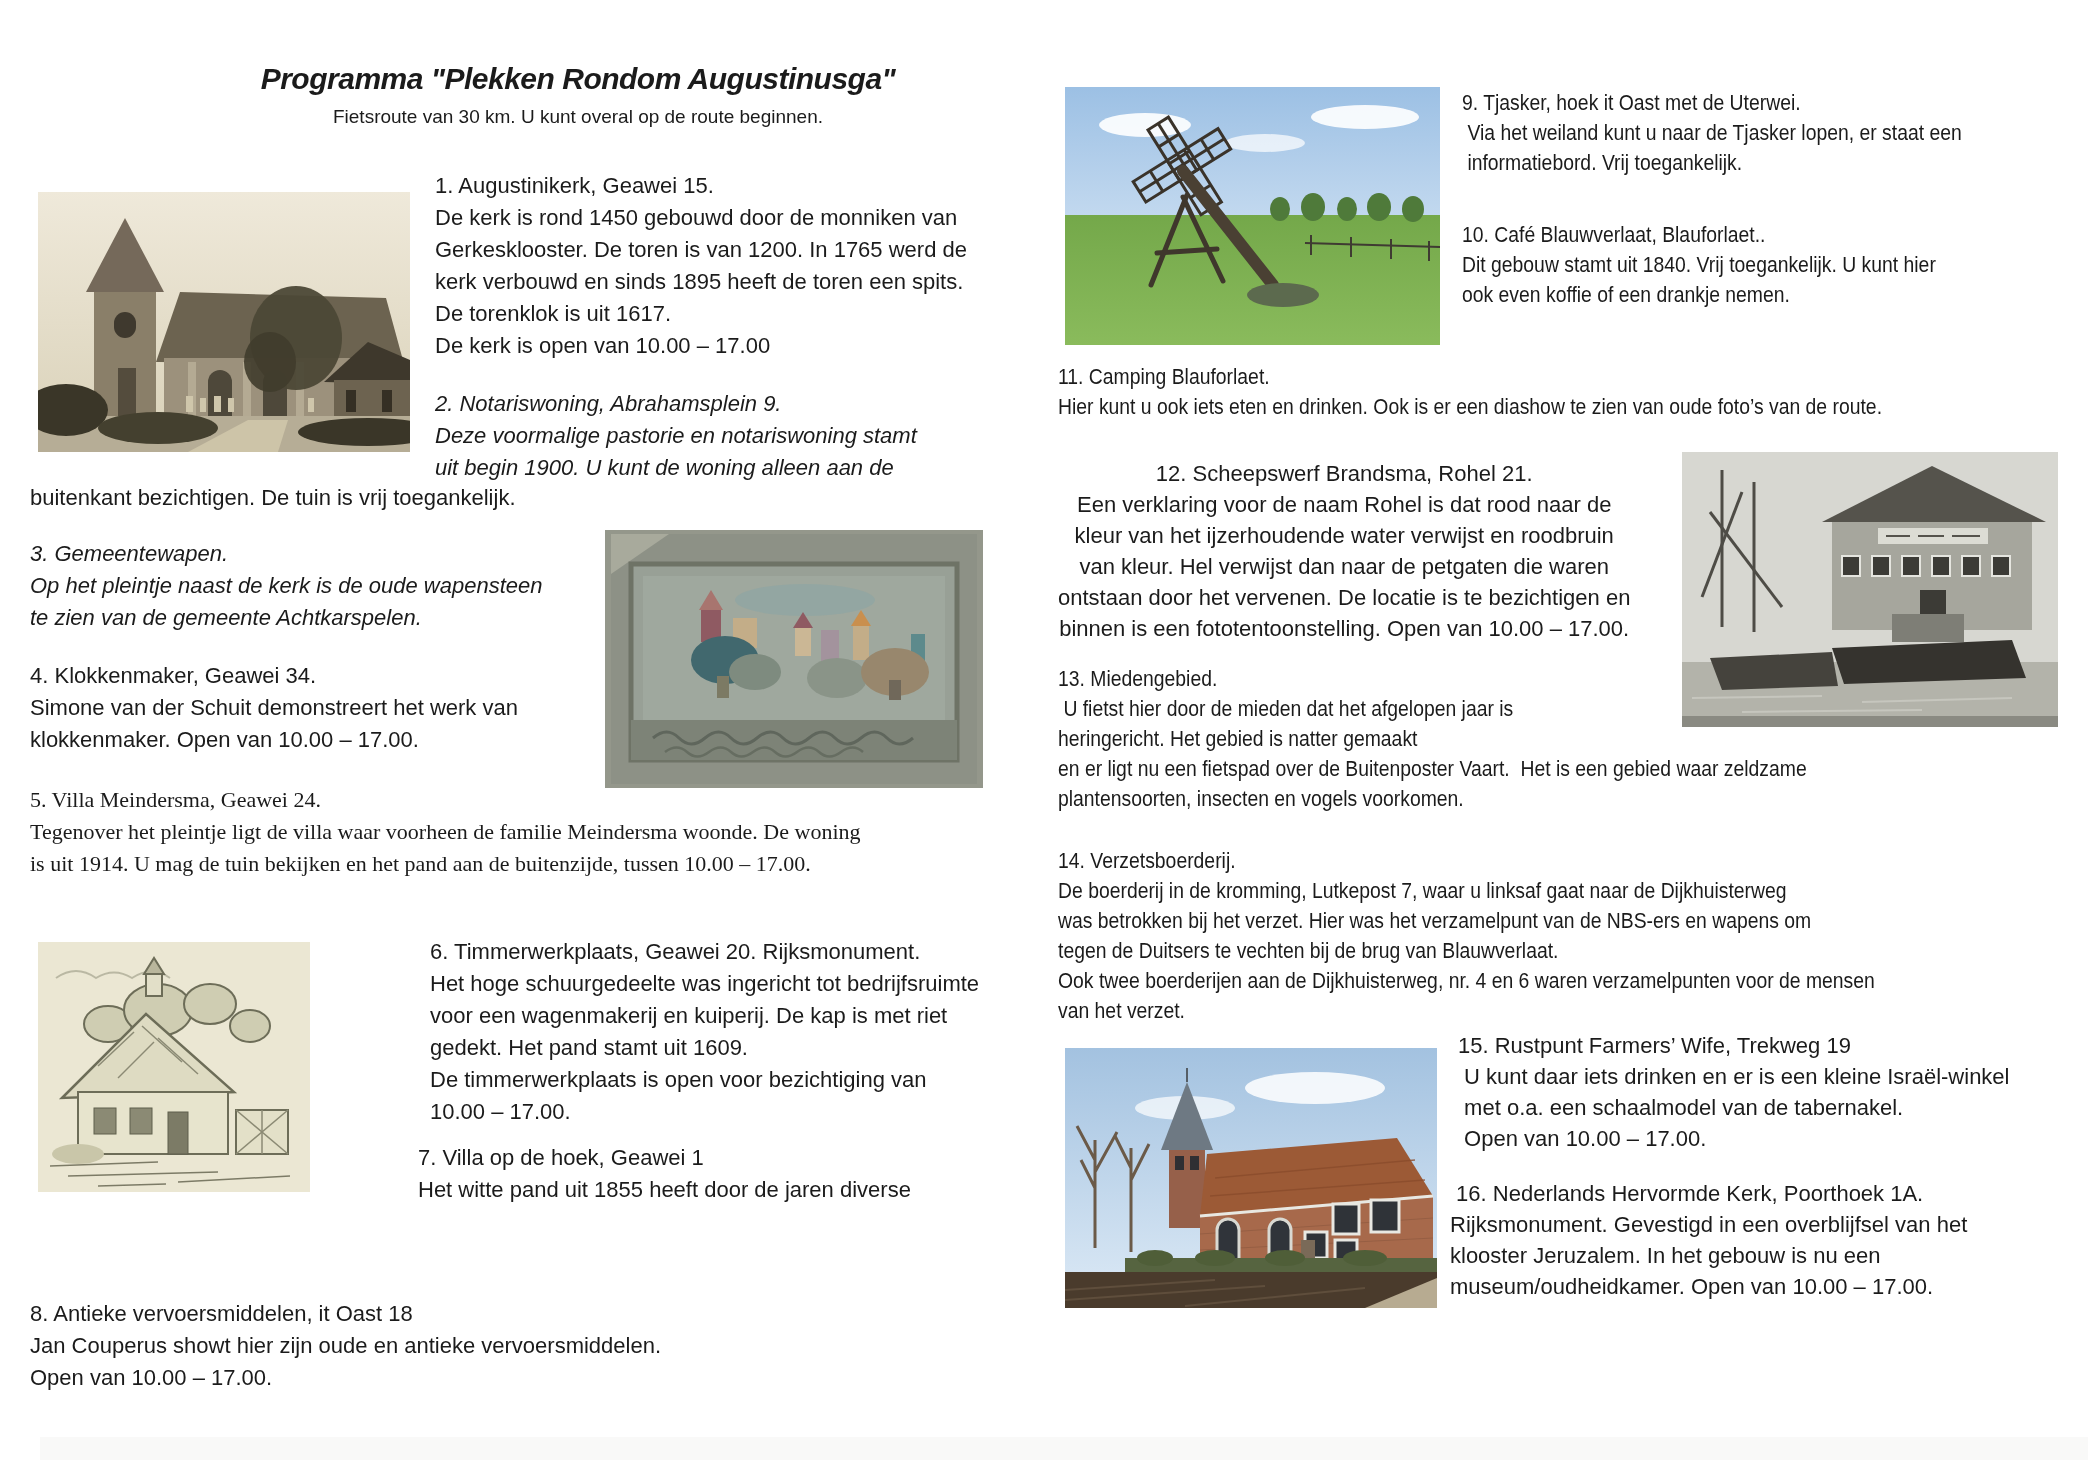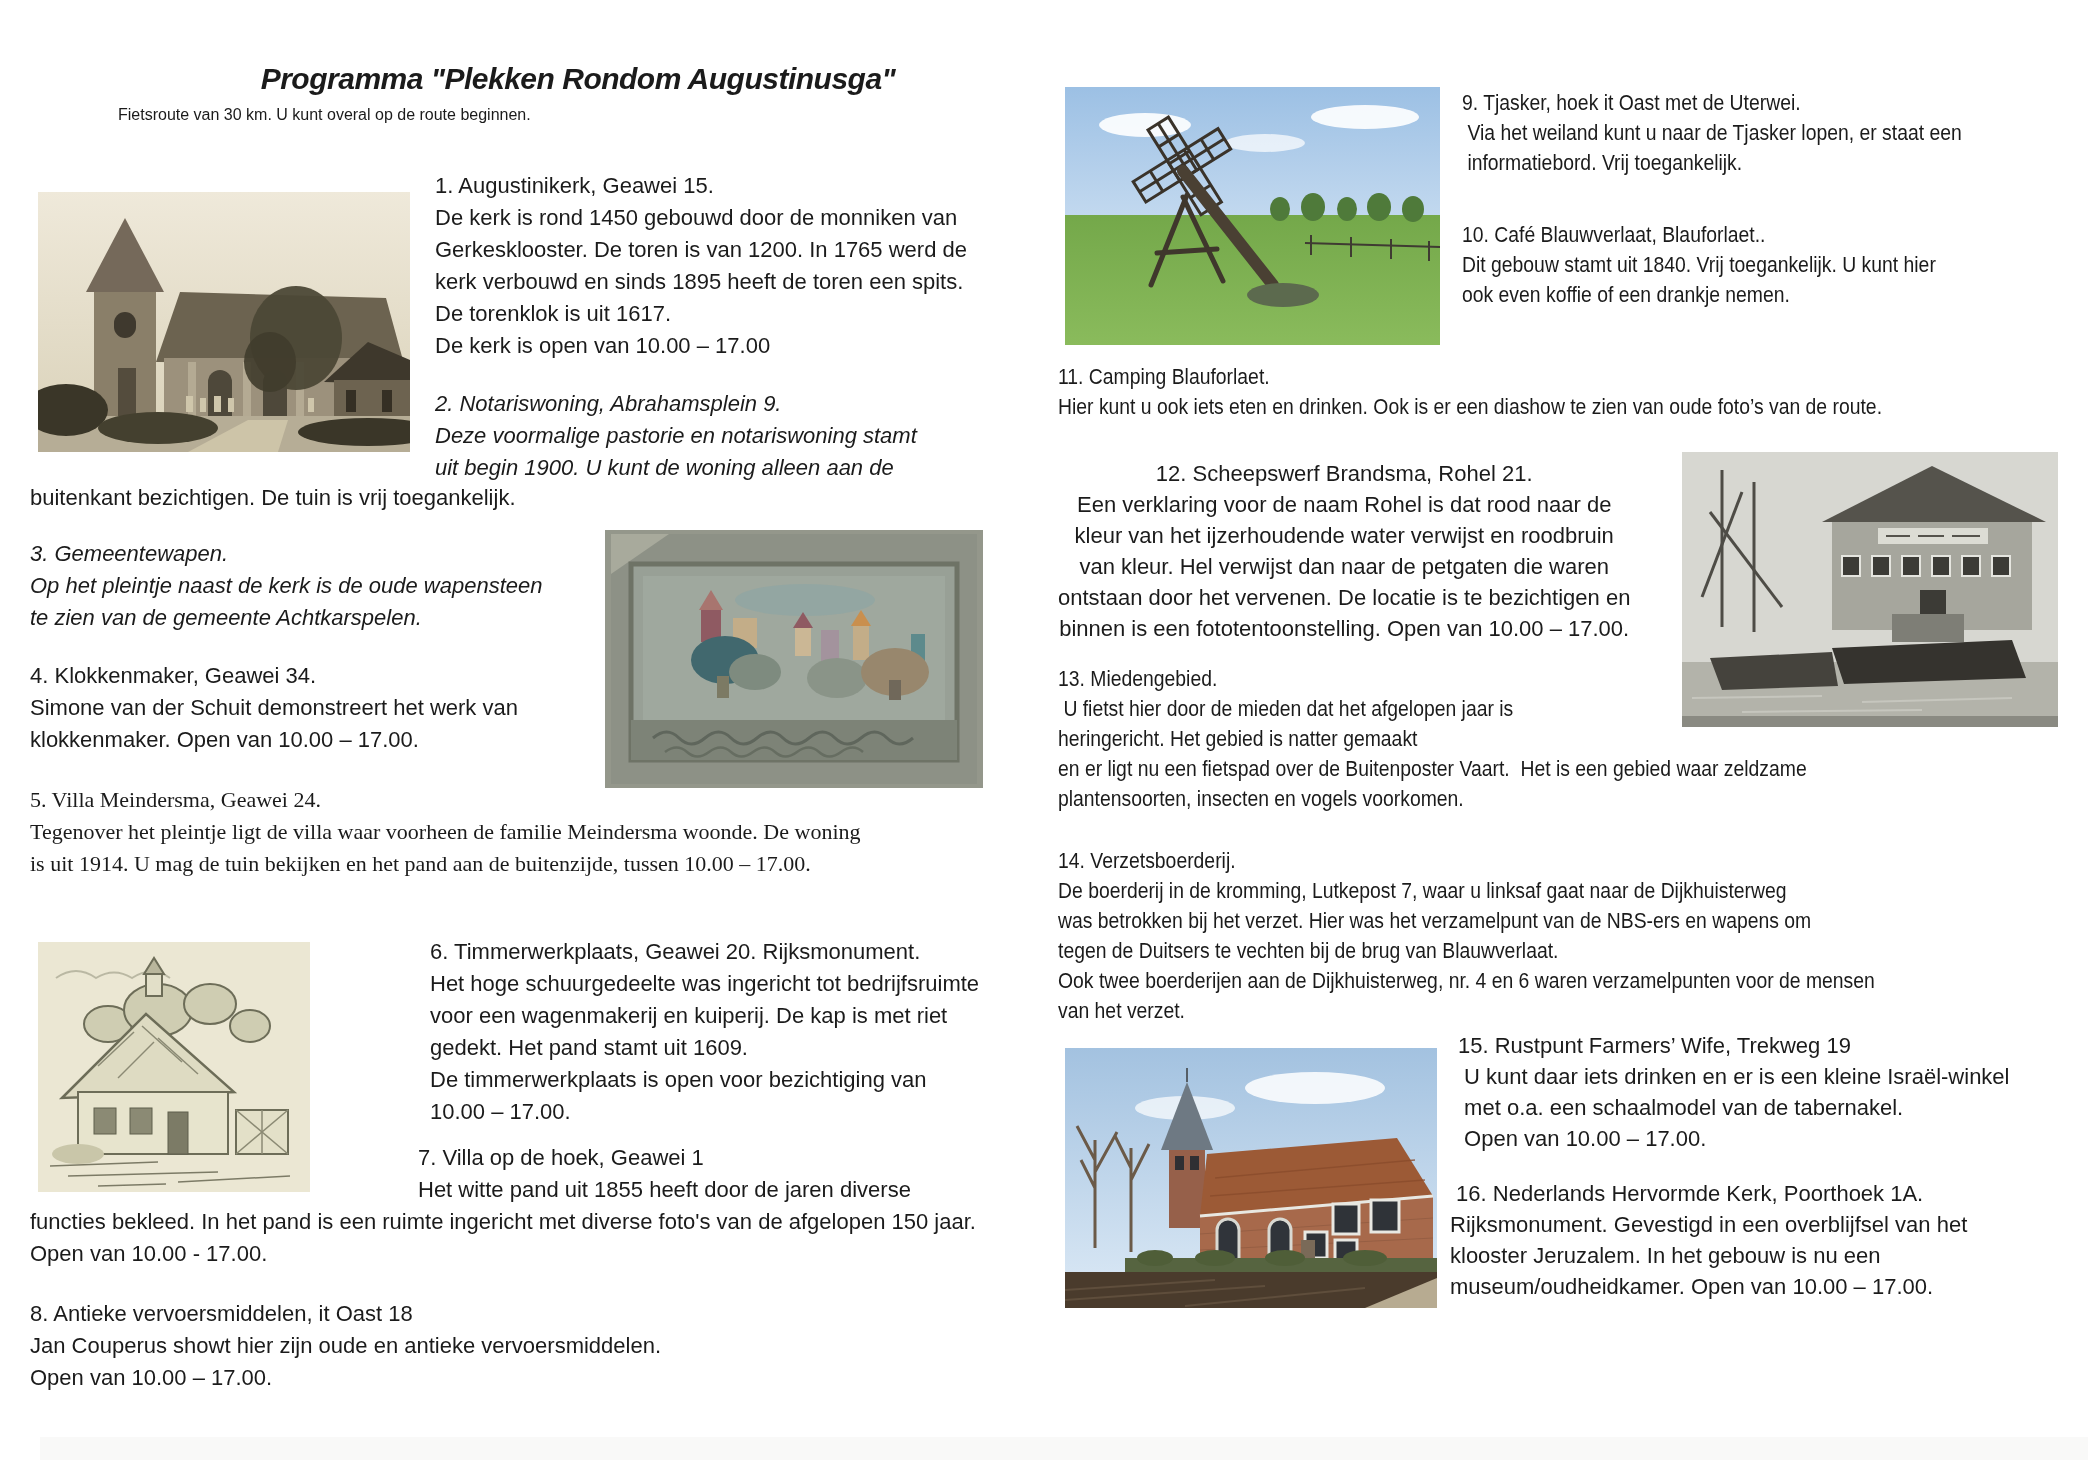--- a/index.html
+++ b/index.html
@@ -1,20 +1,20 @@
 <!DOCTYPE html>
 <html><head>
 <meta charset="utf-8">
 <style>
   html,body{margin:0;padding:0;background:#ffffff;}
   .page{position:relative;width:2088px;height:1460px;background:#ffffff;overflow:hidden;
         font-family:"Liberation Sans",sans-serif;color:#1b1b1b;}
   .title{position:absolute;left:118px;top:62px;width:920px;text-align:center;
          font-size:30px;font-weight:bold;font-style:italic;letter-spacing:-0.5px;}
-  .subtitle{position:absolute;left:118px;top:106px;width:920px;text-align:left;font-size:16px;}
+  .subtitle{position:absolute;left:118px;top:106px;width:920px;text-align:center;font-size:19px;}
   .txt{position:absolute;font-size:22px;line-height:32px;white-space:pre;}
   .rc{line-height:31px;}
   .narrow{transform:scaleX(0.88);transform-origin:0 0;line-height:30px;}
   figure{position:absolute;margin:0;padding:0;}
   figure svg{display:block;}
   .bottom-strip{position:absolute;left:40px;top:1437px;width:2048px;height:23px;background:#f9f9f8;}
 </style>
 </head>
 <body>
 
@@ -84,22 +84,20 @@
 Tegenover het pleintje ligt de villa waar voorheen de familie Meindersma woonde. De woning
 is uit 1914. U mag de tuin bekijken en het pand aan de buitenzijde, tussen 10.00 – 17.00.</div>
   <div class="txt" style="left:430px;top:936px;">6. Timmerwerkplaats, Geawei 20. Rijksmonument.
 Het hoge schuurgedeelte was ingericht tot bedrijfsruimte
 voor een wagenmakerij en kuiperij. De kap is met riet
 gedekt. Het pand stamt uit 1609.
 De timmerwerkplaats is open voor bezichtiging van
 10.00 – 17.00.</div>
   <div class="txt" style="left:418px;top:1142px;">7. Villa op de hoek, Geawei 1
 Het witte pand uit 1855 heeft door de jaren diverse</div>
-  <div class="txt" style="left:30px;top:1206px;">functies bekleed. In het pand is een ruimte ingericht met diverse foto's van de afgelopen 150 jaar.
-Open van 10.00 - 17.00.</div>
   <div class="txt" style="left:30px;top:1298px;">8. Antieke vervoersmiddelen, it Oast 18
 Jan Couperus showt hier zijn oude en antieke vervoersmiddelen.
 Open van 10.00 – 17.00.</div>
 
   <figure style="left:605px;top:530px;" role="img" aria-label="Wapensteen van de gemeente Achtkarspelen">
     <svg width="378" height="258" viewBox="0 0 378 258">
       <rect width="378" height="258" fill="#94978b"></rect>
       <rect x="6" y="4" width="366" height="250" fill="#8d9186"></rect>
       <polygon points="6,4 64,4 6,44" fill="#a8aa9c"></polygon>
       <rect x="26" y="34" width="326" height="196" fill="#98a096" stroke="#6e7366" stroke-width="5"></rect>

